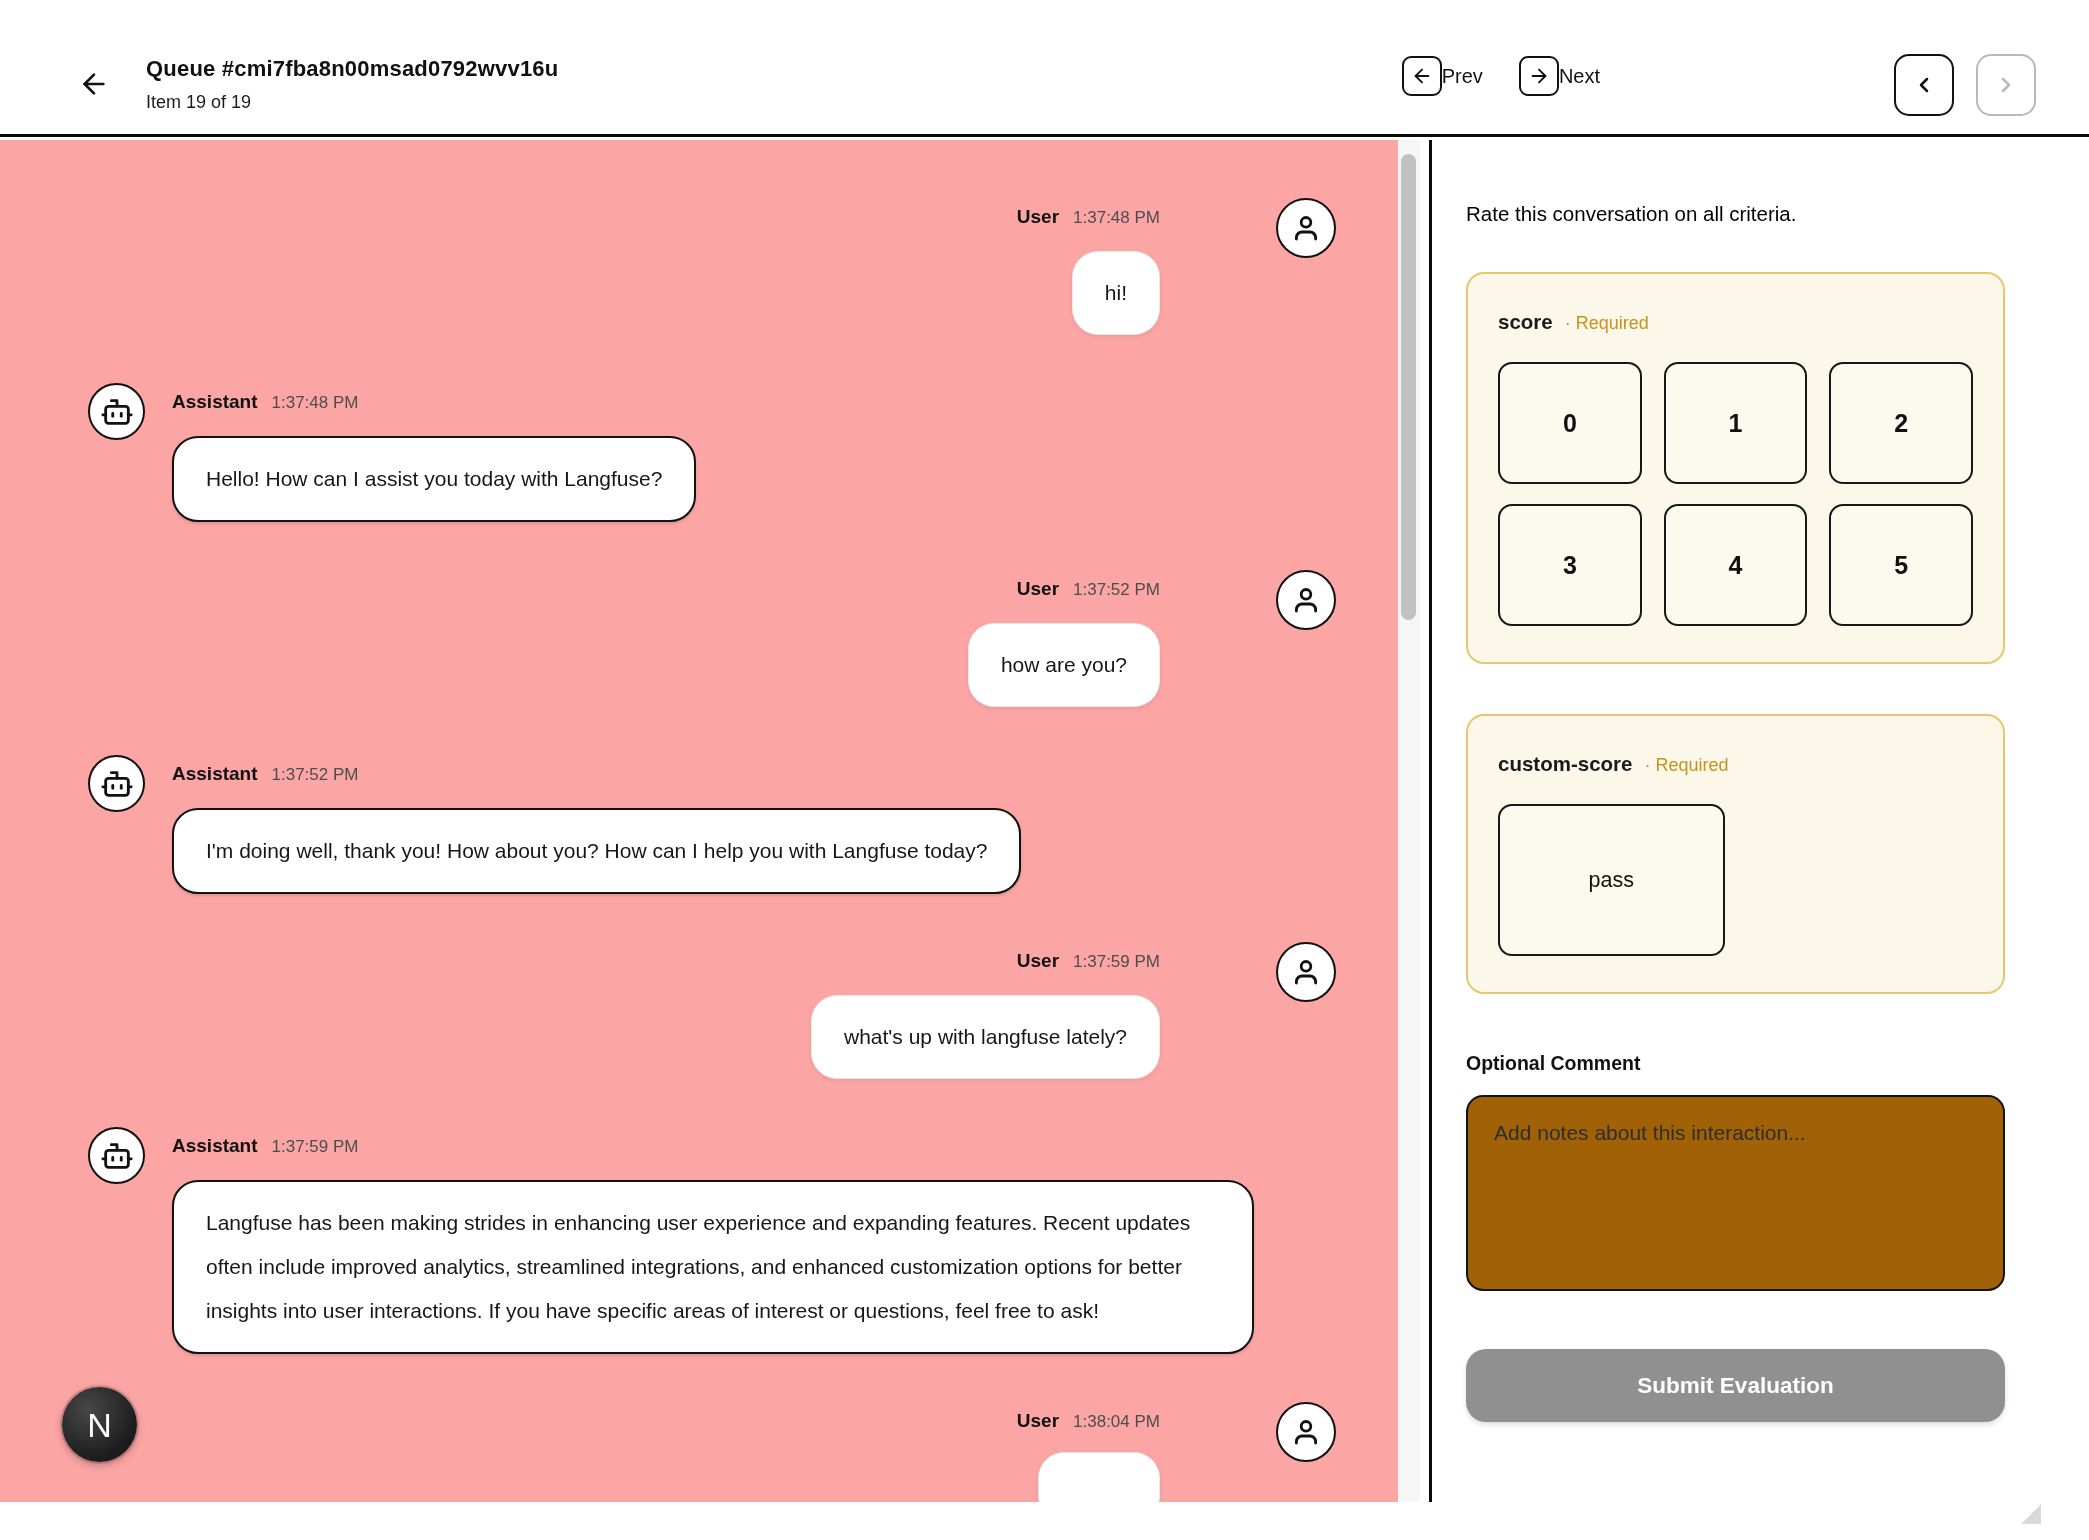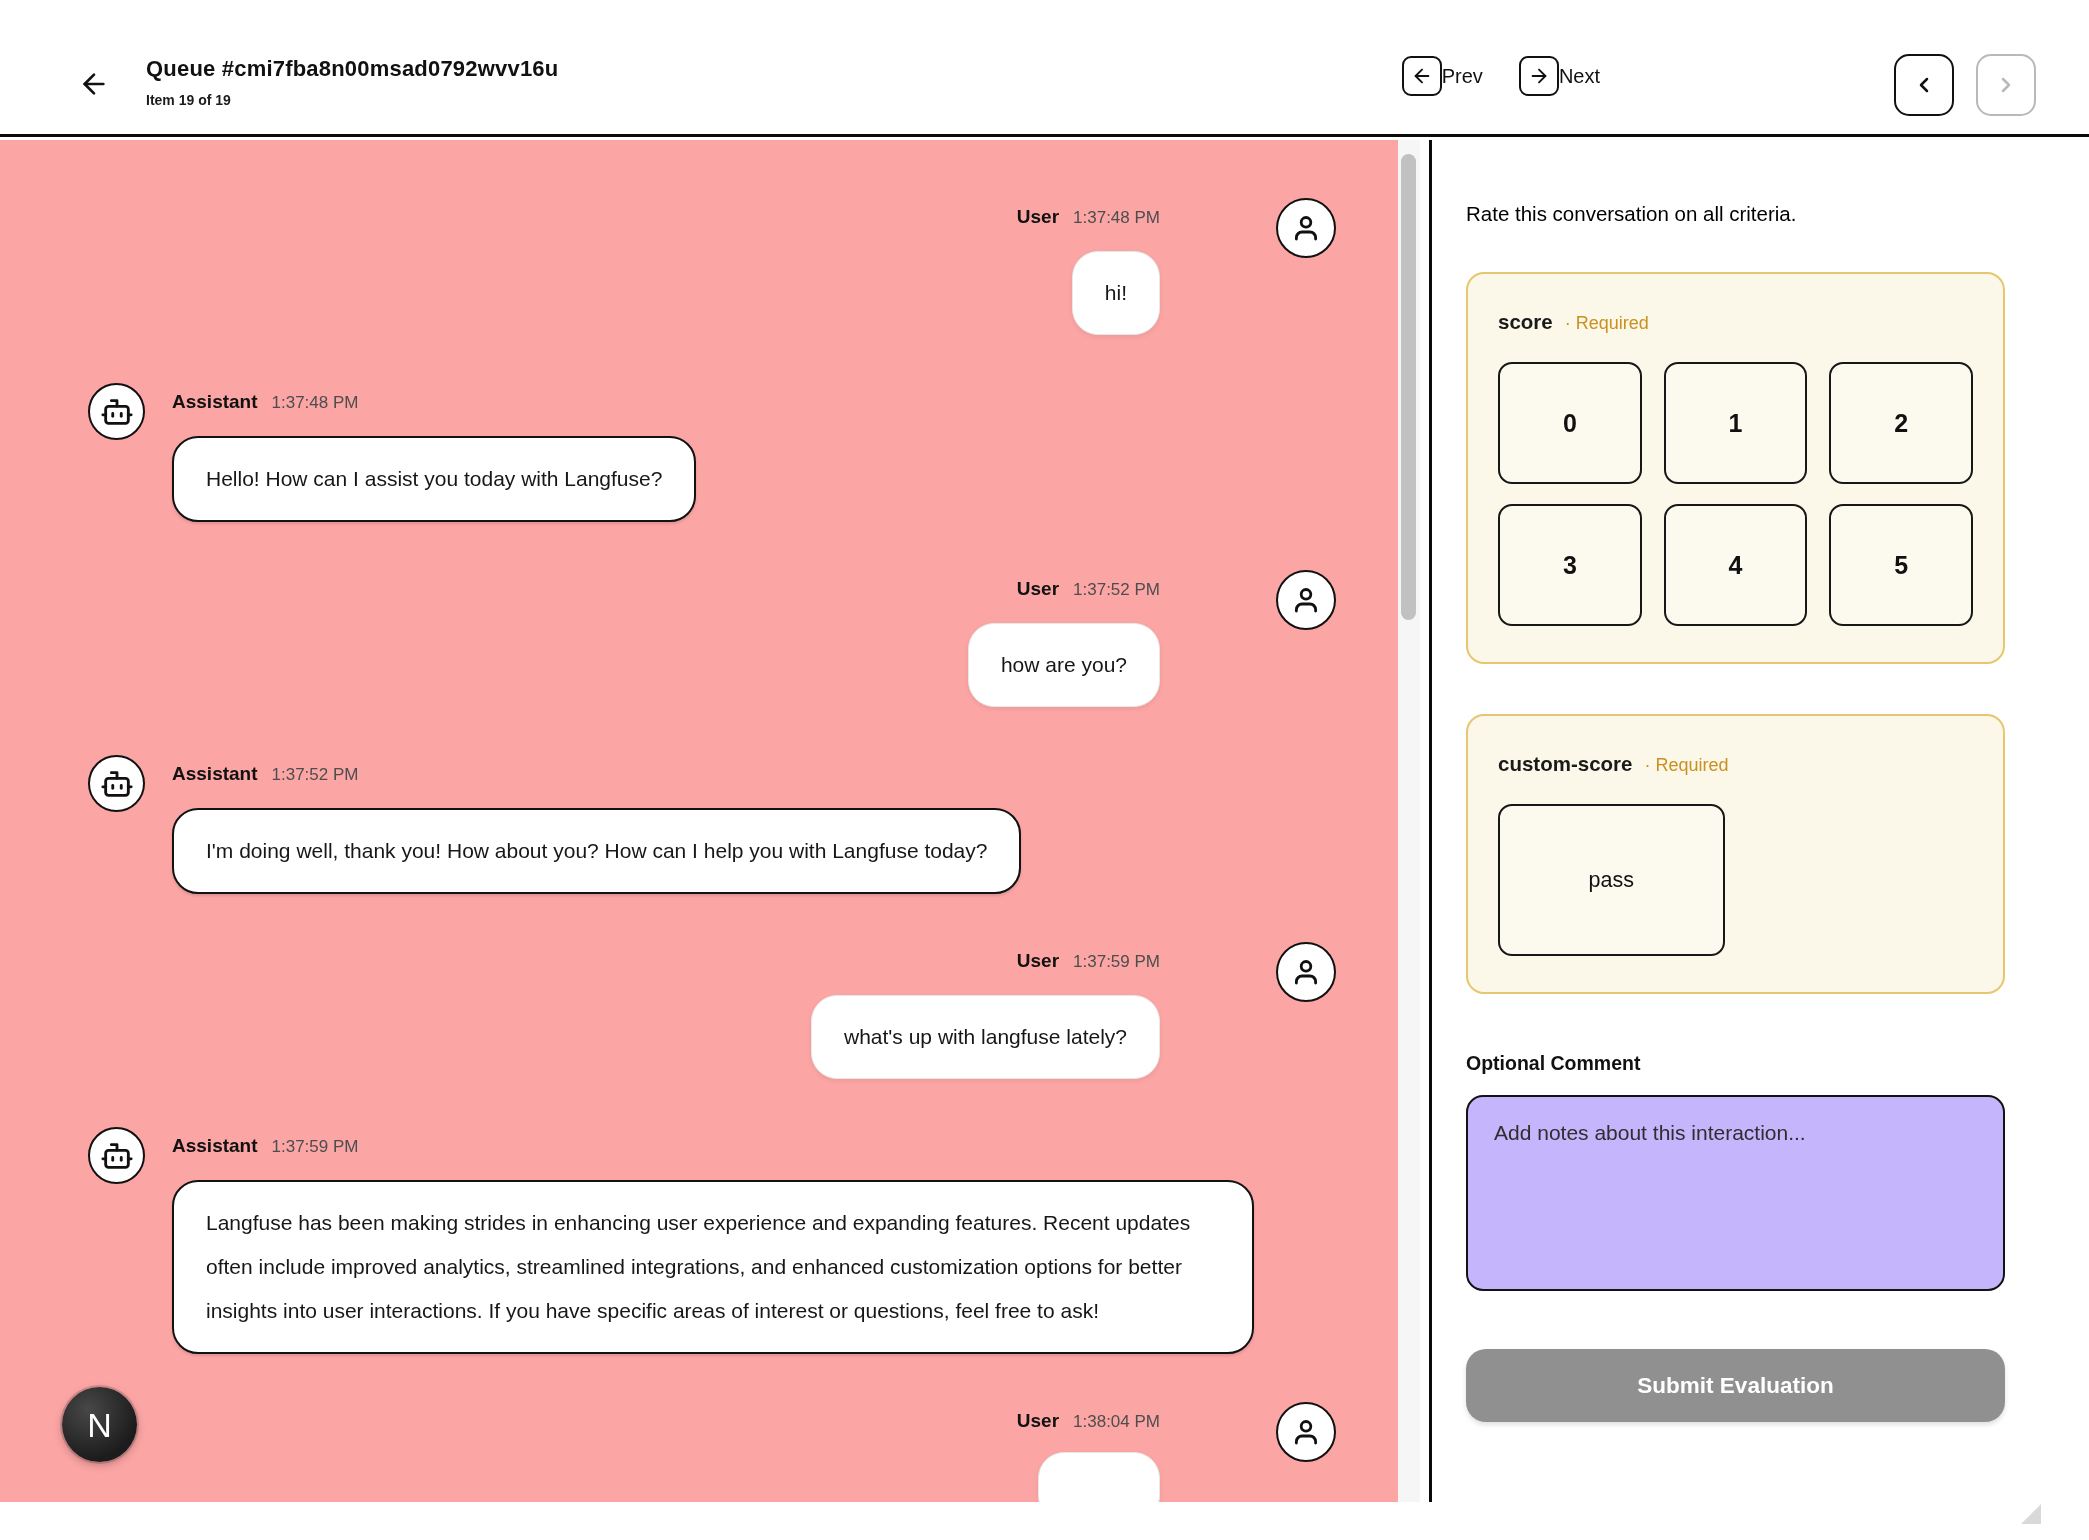--- a/index.html
+++ b/index.html
@@ -8,21 +8,21 @@
   .app { position:relative; width:2089px; height:1540px; background:#fff; overflow:hidden; }
 
   
   .header { position:absolute; left:0; top:0; width:2089px; height:137px; background:#fff;
             border-bottom:3px solid #0a0a0a; display:flex; align-items:center; }
   .back-btn { position:absolute; left:72px; top:62px; width:44px; height:44px; display:flex;
               align-items:center; justify-content:center; background:none; border:none; cursor:pointer; }
   .back-btn svg { width:32px; height:32px; stroke:#111; }
   .head-text { position:absolute; left:146px; top:56px; }
   .head-title { font-size:22px; font-weight:700; letter-spacing:.2px; }
-  .head-sub { font-size:14px; margin-top:10px; color:#1c1c1c;font-weight:bold; }
+  .head-sub { font-size:18px; margin-top:10px; color:#1c1c1c; }
   .nav-group { position:absolute; right:489px; top:56px; display:flex; align-items:center; gap:36px; }
   .kbd-btn { display:flex; align-items:center; font-size:20px; color:#111; }
   .kbd-key { width:40px; height:40px; border:2px solid #111; border-radius:9px; background:#fff;
              display:flex; align-items:center; justify-content:center; cursor:pointer; }
   .kbd-key svg { width:22px; height:22px; stroke:#111; }
   .chev-group { position:absolute; right:53px; top:54px; display:flex; gap:22px; }
   .chev-btn { width:60px; height:62px; border:2.5px solid #111; border-radius:15px; background:#fff;
               display:flex; align-items:center; justify-content:center; cursor:pointer; }
   .chev-btn svg { width:24px; height:24px; stroke:#111; }
   .chev-btn.disabled { border-color:#b9b9b9; cursor:default; }
@@ -65,21 +65,21 @@
   .crit-name { font-size:20.5px; font-weight:700; color:#1a1a1a; }
   .crit-req { font-size:18px; font-weight:500; color:#c9911f; }
   .opt-grid { display:grid; grid-template-columns:repeat(3,1fr); gap:20px 22px; margin-top:28px; }
   .opt-grid.two { grid-template-columns:repeat(2,1fr); }
   .opt-btn { height:122px; background:#fcf9ee; border:2px solid #171717; border-radius:14px;
              font-size:25px; font-weight:700; color:#111; display:flex; align-items:center;
              justify-content:center; cursor:pointer; font-family:inherit; }
   .opt-grid.two .opt-btn { height:152px; font-size:21.5px; font-weight:500; }
   .comment-label { margin-top:58px; font-size:19.5px; font-weight:700; color:#111; }
   .comment-box { margin-top:20px; width:100%; height:196px; border:2.5px solid #131313; border-radius:17px;
-                 padding:24px 26px; font-size:21px; font-family:inherit; color:#222; resize:none; background:#c4b5fd; }
+                 padding:24px 26px; font-size:21px; font-family:inherit; color:#222; resize:none; background:#a16207; }
   .comment-box::placeholder { color:#2e2e2e; opacity:1; }
   .submit-btn { margin-top:54px; width:100%; height:73px; background:#909090; border:none; border-radius:20px;
                 color:#fff; font-size:22.5px; font-weight:700; font-family:inherit; cursor:pointer;
                 box-shadow:0 3px 5px rgba(0,0,0,.12); }
 
   
   .n-logo { position:absolute; left:62px; top:1387px; width:75px; height:75px; border-radius:50%;
             background:radial-gradient(circle at 35% 30%, #484848, #1c1c1c 70%);
             display:flex; align-items:center; justify-content:center;
             box-shadow:0 0 0 2px rgba(0,0,0,.15), 0 3px 8px rgba(0,0,0,.25); cursor:pointer; }

